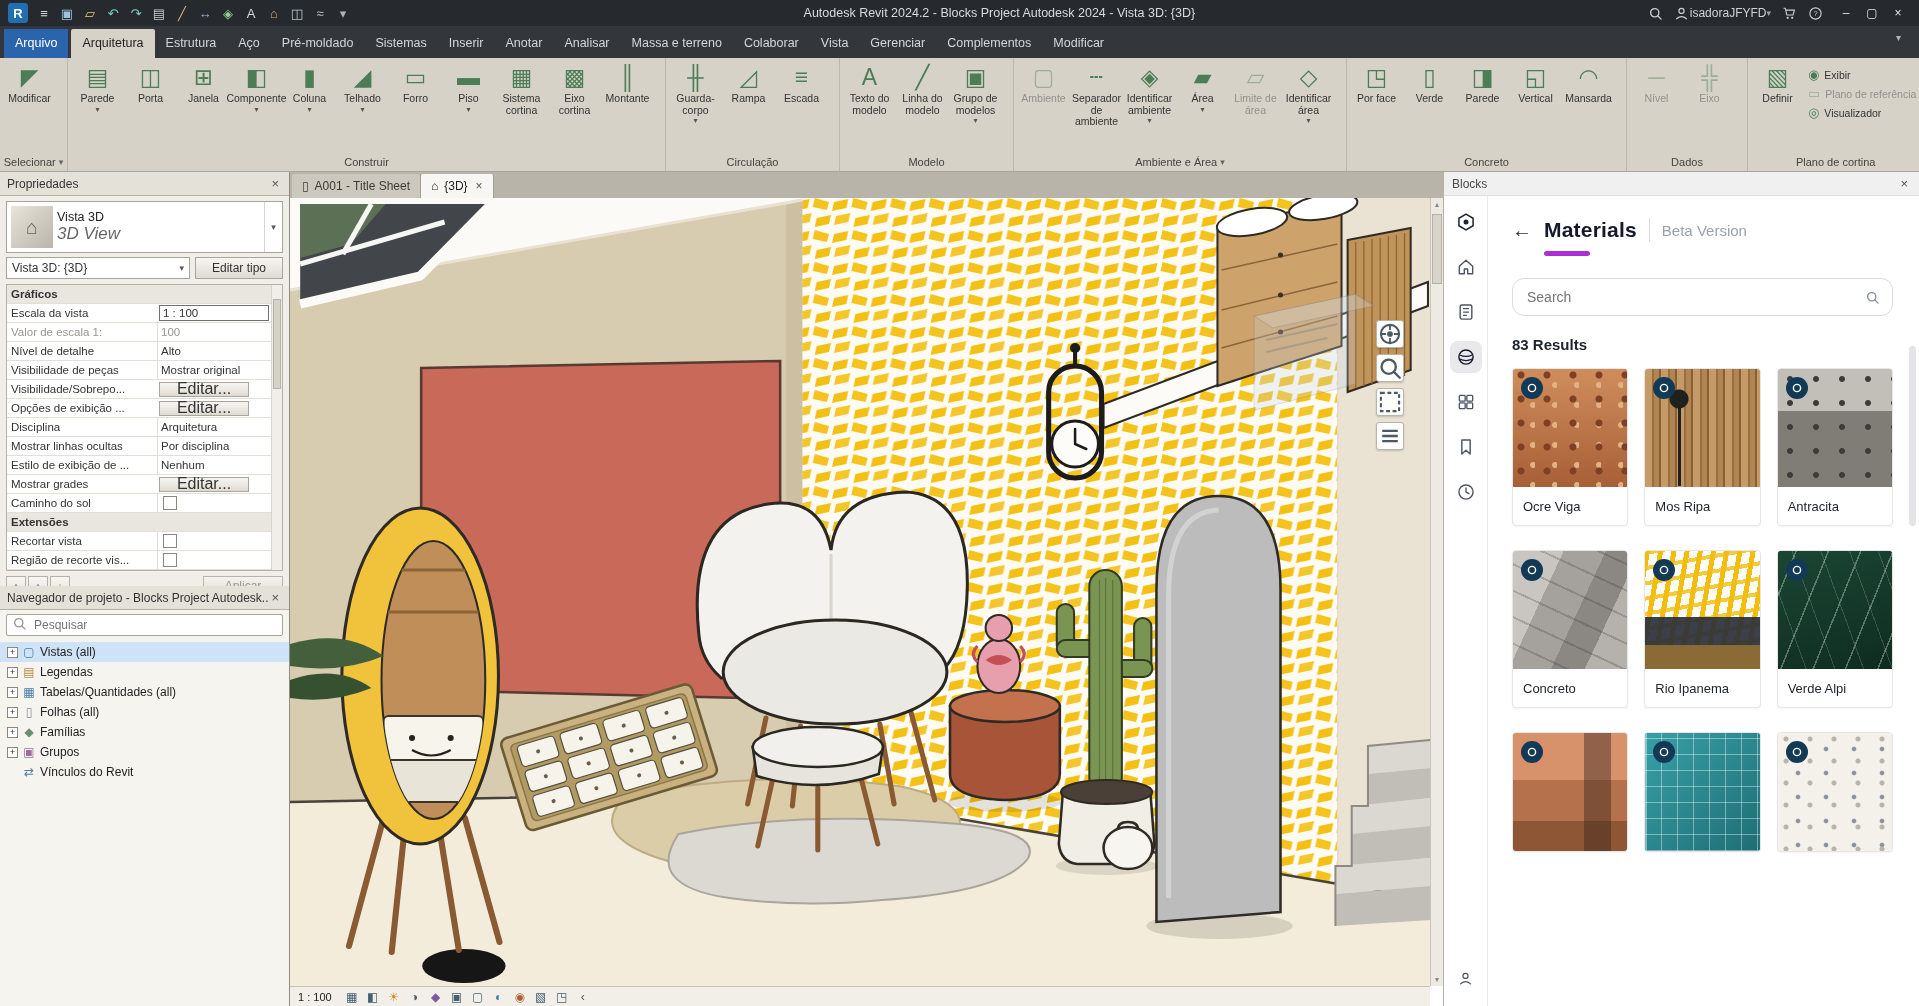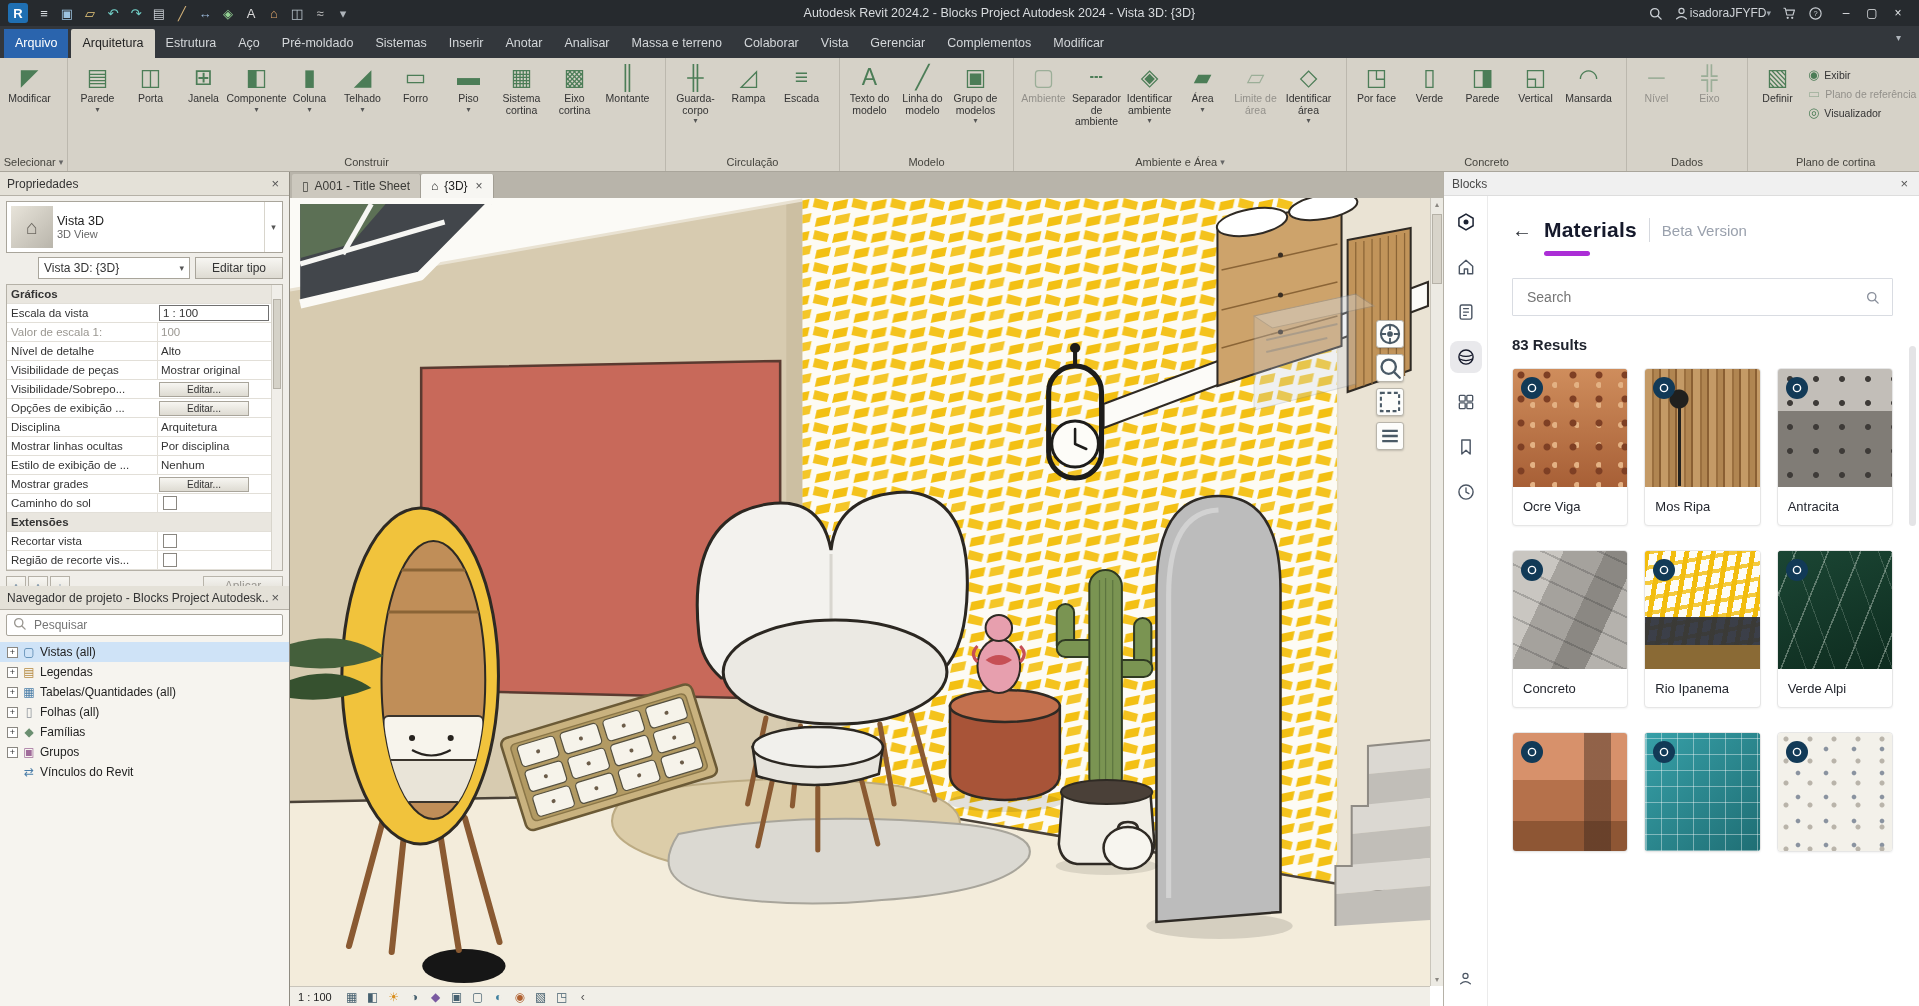--- a/index.html
+++ b/index.html
@@ -53,39 +53,39 @@
                 align-items:center;padding:0 7px;font-size:12px;color:#333;}
   .panel-header .ph-title{flex:1;white-space:nowrap;overflow:hidden;}
   .ph-close{font-size:13px;color:#555;padding:0 3px;}
 
   .type-selector{margin:5px 6px 4px;height:52px;background:#fff;border:1px solid #a9a59b;
                  display:flex;align-items:center;}
   .type-thumb{width:42px;height:42px;margin:4px;background:linear-gradient(135deg,#e8e4da,#b9b5ab);
               display:flex;align-items:center;justify-content:center;font-size:20px;color:#6b6760;}
   .type-text{flex:1;}
   .type-name{font-size:12.5px;color:#222;}
-  .type-desc{font-size:11px;color:#666;}
+  .type-desc{font-size:17px;color:#666;font-style:italic;}
   .type-caret{width:18px;align-self:stretch;border-left:1px solid #d8d5cc;display:flex;align-items:center;justify-content:center;font-size:9px;color:#555;}
 
   .inst-row{display:flex;gap:5px;margin:0 6px 5px;height:22px;}
-  .inst-select{flex:1;background:#fff;border:1px solid #a9a59b;display:flex;align-items:center;padding:0 5px;font-size:12px;margin-left:32px;}
+  .inst-select{flex:1;background:#fff;border:1px solid #a9a59b;display:flex;align-items:center;padding:0 5px;font-size:12px;}
   .inst-select .lbl{flex:1;}
   .edit-type-btn{width:88px;background:linear-gradient(#f7f6f2,#dedbd2);border:1px solid #a9a59b;
                  display:flex;align-items:center;justify-content:center;font-size:12px;}
 
   .pgrid{margin:0 6px;border:1px solid #b5b1a7;background:#fff;position:relative;padding-right:11px;}
   .prow{display:grid;grid-template-columns:150px 1fr;border-bottom:1px solid #e2dfd8;height:19px;align-items:center;}
   .plabel{padding:0 4px;font-size:11.5px;white-space:nowrap;overflow:hidden;}
   .pval{font-size:11.5px;padding:0 3px;border-left:1px solid #e2dfd8;height:100%;display:flex;align-items:center;}
   .k-section{background:#e9e6df;}
   .k-section .plabel{grid-column:1/-1;font-weight:bold;font-size:11.5px;}
   .k-gray .plabel,.k-gray .pval{color:#9a9791;}
   .k-input .pval{border:1px solid #707070;background:#fff;height:16px;margin:0 2px;align-self:center;}
   .k-button .pval{background:linear-gradient(#f7f6f2,#dedbd2);border:1px solid #a9a59b;height:15px;
-                  margin:0 22px 0 2px;justify-content:center;font-size:10px;align-self:center;}
+                  margin:0 22px 0 2px;justify-content:center;font-size:16px;align-self:center;}
   .k-check .pval::before{content:"";width:12px;height:12px;border:1px solid #8a8781;background:#fff;display:inline-block;margin-left:2px;}
   .pscroll{position:absolute;right:0;top:0;bottom:0;width:11px;background:#f0eee9;border-left:1px solid #d8d5cc;}
   .pscroll .thumb{position:absolute;left:1px;right:1px;top:14px;height:90px;background:#d5d2c8;border:1px solid #b5b1a7;}
   .prop-foot{display:flex;align-items:center;margin:4px 6px;height:22px;}
   .pf-icons{display:flex;gap:2px;}
   .pf-btn{width:20px;height:20px;border:1px solid #b5b1a7;background:linear-gradient(#f7f6f2,#e4e1d8);
           display:flex;align-items:center;justify-content:center;font-size:11px;color:#4a6b8a;}
   .apply-btn{margin-left:auto;width:80px;height:20px;border:1px solid #b9b5ab;background:linear-gradient(#f4f3ef,#dedbd2);
              color:#9a9791;display:flex;align-items:center;justify-content:center;font-size:12px;}
 
@@ -136,21 +136,21 @@
   .bnav-btn{width:32px;height:32px;display:flex;align-items:center;justify-content:center;color:#4b5563;border-radius:8px;}
   .bnav-btn.active{background:#e9e9ec;color:#15192b;}
   .bnav-btn.bottom{margin-top:auto;}
   .bcontent{flex:1;padding:22px 26px 0 24px;position:relative;overflow:hidden;}
   .btitle-row{display:flex;align-items:center;gap:12px;}
   .back{font-size:20px;color:#2b2f36;line-height:1;}
   .btitle{font-size:21px;font-weight:bold;color:#15192b;letter-spacing:.2px;}
   .bdivider{width:1px;height:24px;background:#d5d8de;}
   .bsub{font-size:15px;color:#9aa1ad;}
   .accentbar{width:46px;height:5px;border-radius:3px;margin:9px 0 0 32px;background:var(--accent_purple,#ab2ed6);}
-  .msearch{margin-top:22px;height:38px;border:1px solid #d9dce2;border-radius:1px;display:flex;
+  .msearch{margin-top:22px;height:38px;border:1px solid #d9dce2;border-radius:12px;display:flex;
            align-items:center;padding:0 12px;gap:8px;}
   .msearch input{flex:1;border:none;outline:none;font-size:14px;font-family:inherit;color:#333;background:transparent;}
   .mresults{margin-top:20px;font-size:15px;font-weight:600;color:#20242e;}
   .mgrid{margin-top:15px;display:grid;grid-template-columns:repeat(3,1fr);gap:24px 16px;}
   .mcard{border:1px solid #e6e6e6;border-radius:4px;overflow:hidden;background:#fff;box-shadow:0 1px 2px rgba(0,0,0,.05);}
   .thumb{height:118px;position:relative;background:#ddd;}
   .badge{position:absolute;top:8px;left:8px;width:22px;height:22px;border-radius:50%;background:#123a57;
          display:flex;align-items:center;justify-content:center;}
   .mname{padding:12px 10px 11px;font-size:13px;color:#23262e;white-space:nowrap;overflow:hidden;min-height:38px;}
   .bscroll{position:absolute;right:3px;top:150px;width:7px;height:180px;background:#e4e4e6;border-radius:4px;}

